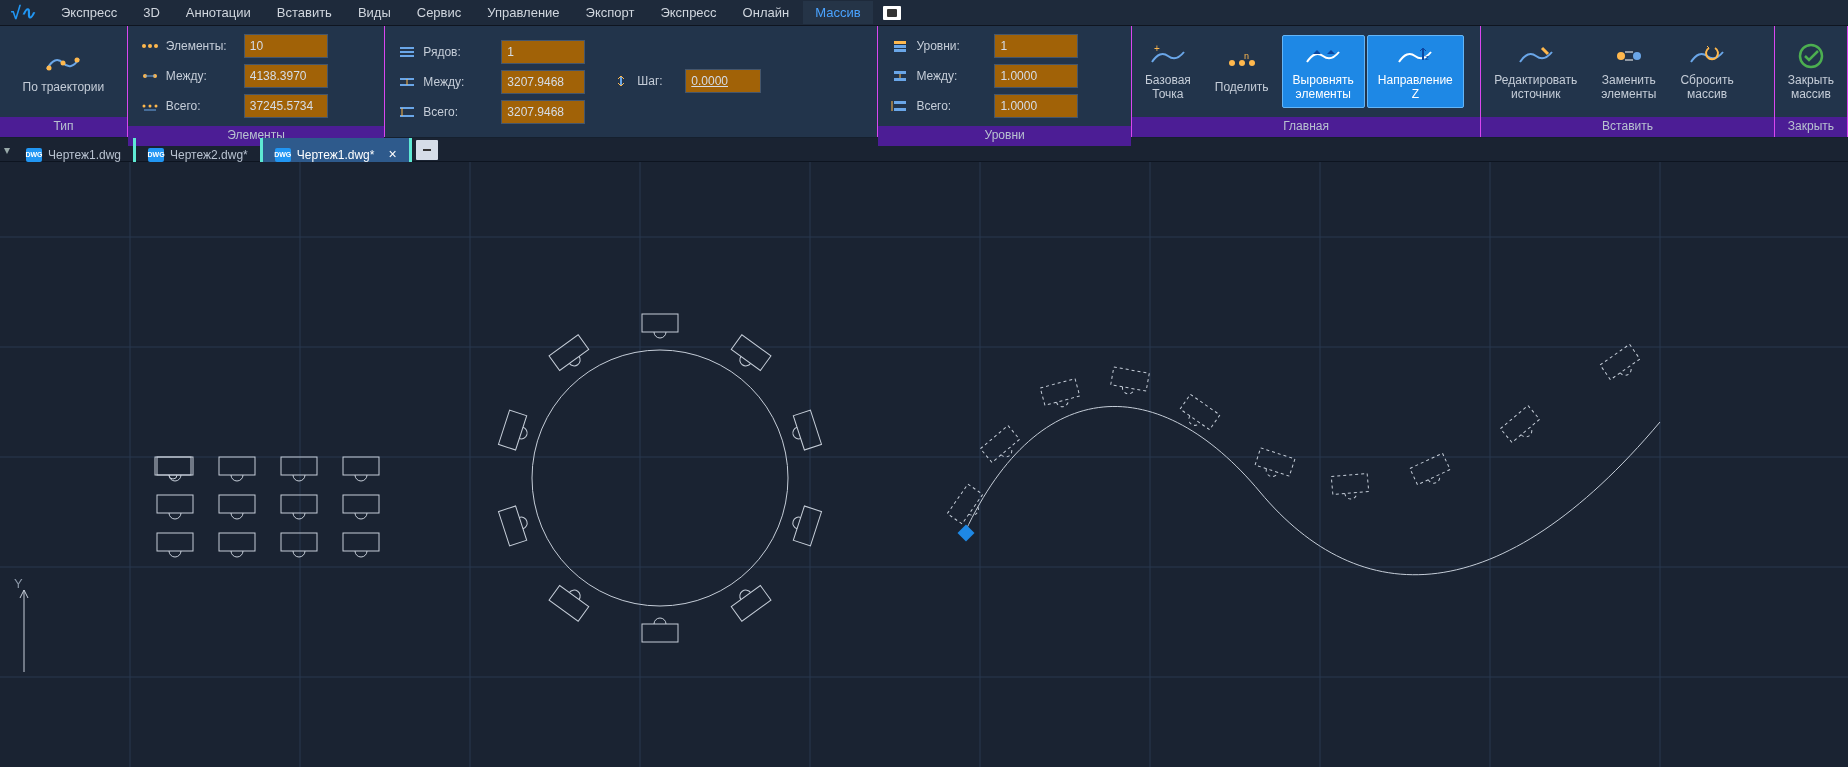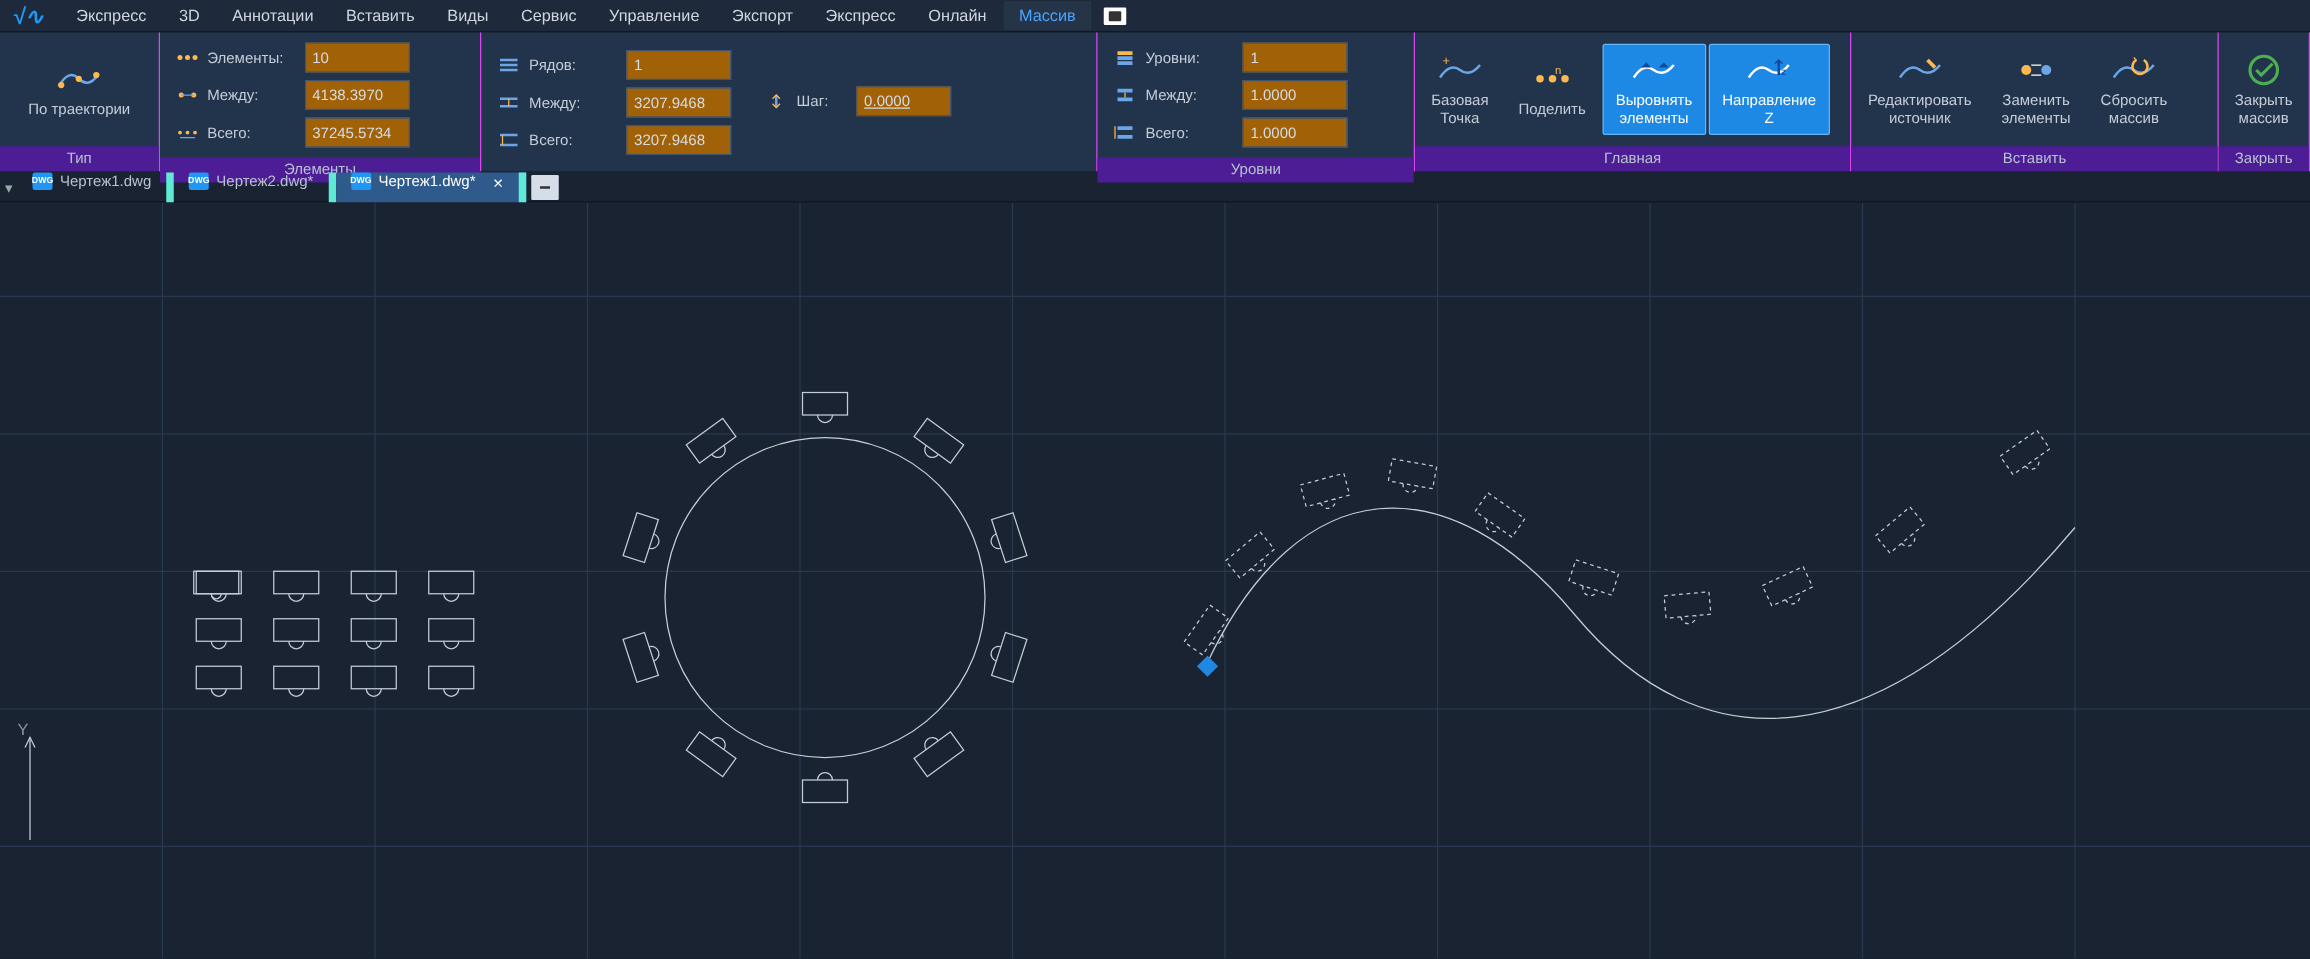--- a/index.html
+++ b/index.html
@@ -28,21 +28,21 @@
   .param-row .icon-slot svg { width: 18px; height: 14px; }
   .param-row .plabel { width: 72px; font-size: 12px; color: #c5cdd8; }
   .param-row .plabel.wide { width: 42px; }
   .param-row input { width: 84px; height: 24px; background: #a16207; border: 1px solid #45566c; color: #d5dde8; font-size: 12px; padding: 0 5px; }
   .param-row input.wide { width: 76px; text-decoration: underline; }
 
   .btn-strip { display: flex; gap: 2px; }
 
   .doc-tabs { display: flex; align-items: center; height: 24px; background: #1a2332; border-bottom: 1px solid #0d1420; }
   .tabs-toggle { width: 14px; height: 24px; display:flex; align-items:center; justify-content:center; cursor:pointer; color:#9aa; }
-  .doc-tab { display: flex; align-items: flex-start; gap: 6px; padding: 0 12px; height: 24px; cursor: pointer; font-size: 12px; color: #b8c2d0; border-right: 6px solid #5eead4; }
+  .doc-tab { display: flex; align-items: flex-end; gap: 6px; padding: 0 12px; height: 24px; cursor: pointer; font-size: 12px; color: #b8c2d0; border-right: 3px solid #5eead4; }
   .doc-tab.active { background: #2e5a8c; color: #fff; }
   .doc-tab .dwg-ico { width: 16px; height: 14px; background: #2196f3; border-radius: 2px; display:flex; align-items:center; justify-content:center; font-size:7px; font-weight:bold; color:#fff; }
   .doc-tab .close { margin-left: 8px; font-size: 14px; }
   .new-tab { width: 22px; height: 20px; background: #d5dde8; margin-left: 4px; border-radius:1px; position:relative; }
   .new-tab::before, .new-tab::after { content:""; position:absolute; background:#333; }
   .new-tab::before { width:8px; height:2px; left:7px; top:9px; }
 
   .canvas { position: relative; width: 1848px; height: 605px; background: #1a2332; overflow: hidden; }
   .grid-major { stroke: #28394f; stroke-width: 1; }
   .dwg { stroke: #c5cdd8; stroke-width: 1; fill: none; }

